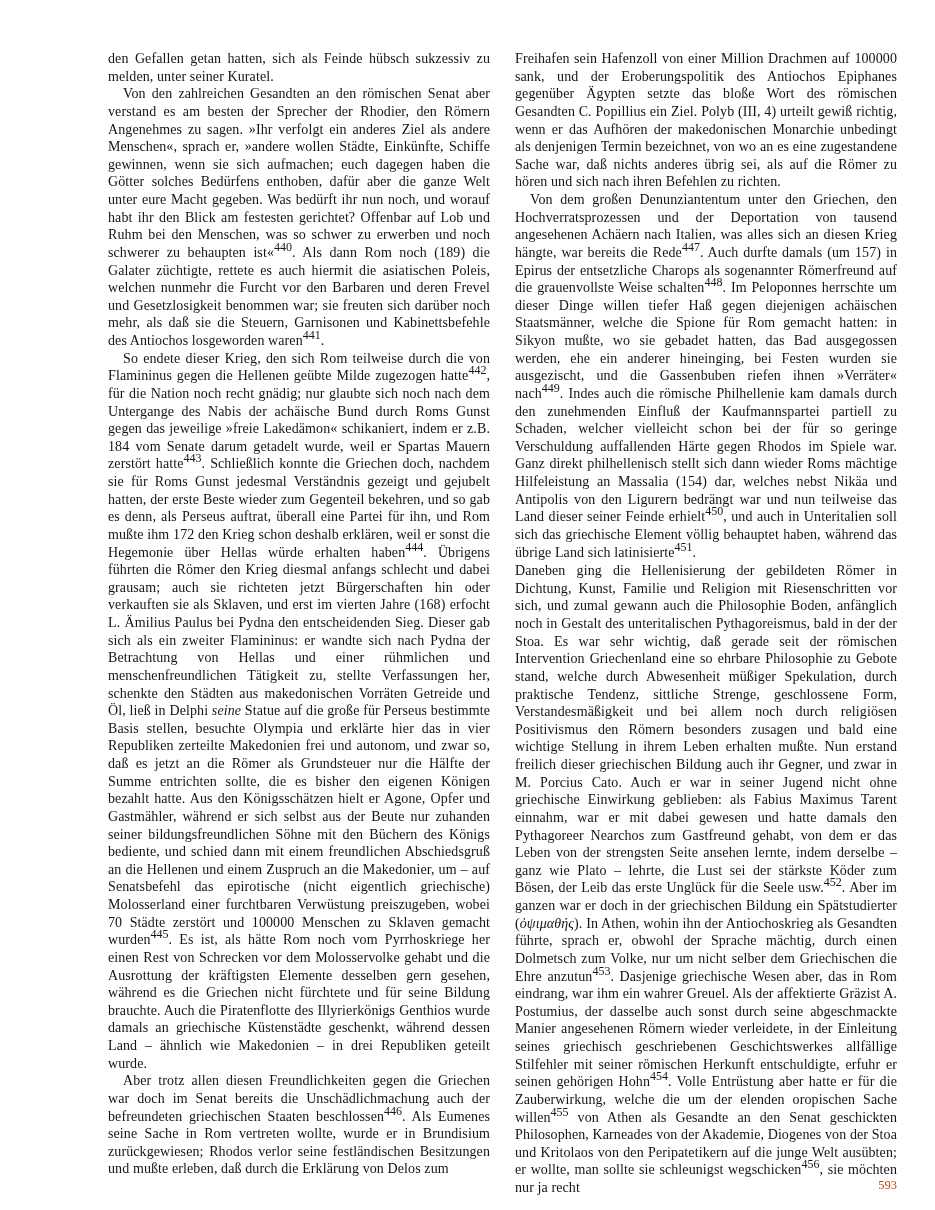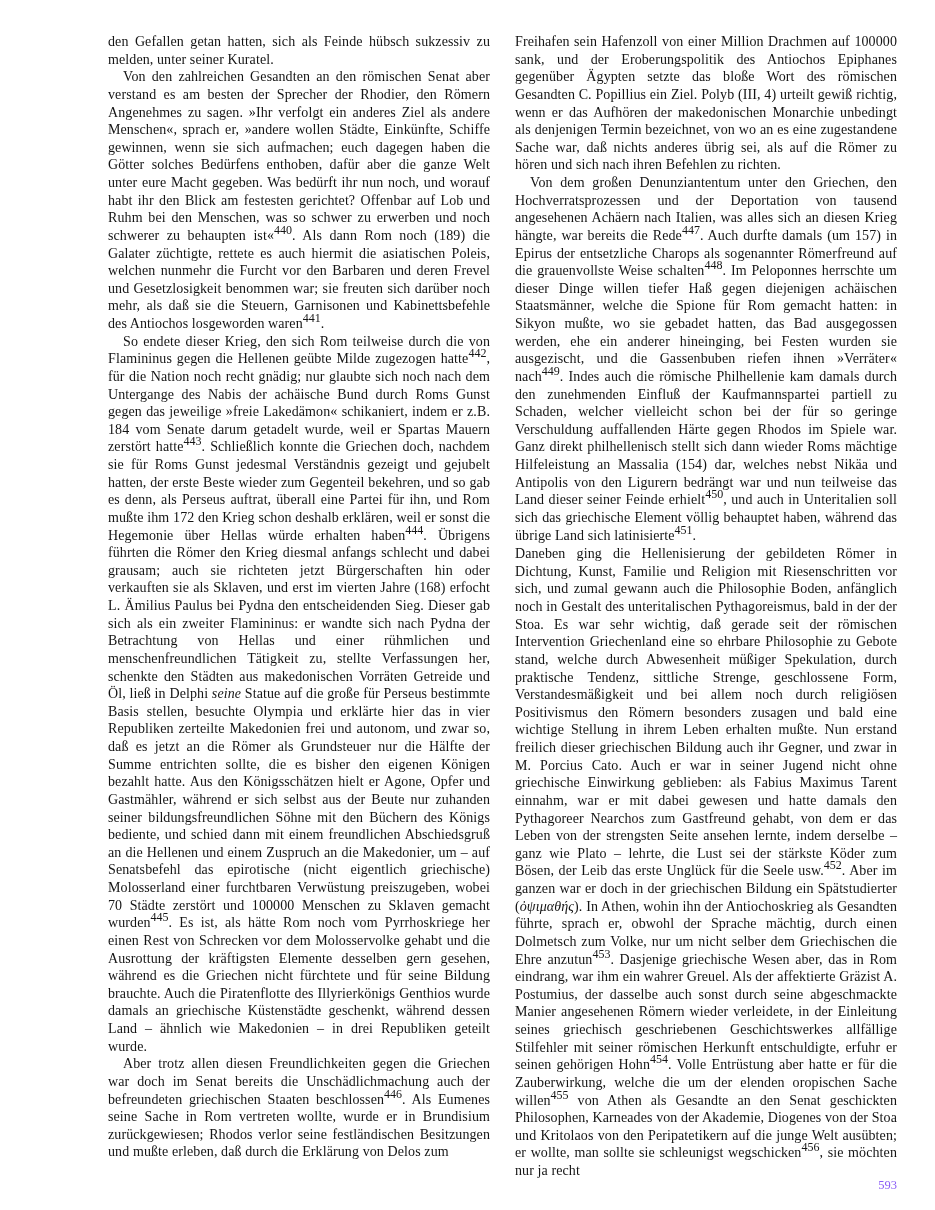--- a/index.html
+++ b/index.html
@@ -11,21 +11,21 @@
     position: relative;
     width: 935px;
     height: 1210px;
     background: #ffffff;
     overflow: hidden;
     font-family: "Liberation Serif", serif;
     color: #141414;
   }
   .text-column {
     position: absolute;
-    top: 33px;
+    top: 50px;
     width: 382px;
     font-size: 14px;
     line-height: 17.63px;
     text-align: justify;
     letter-spacing: 0.1px;
   }
   .col-left  { left: 108px; }
   .col-right { left: 515px; }
   .text-column p {
     margin: 0;
@@ -39,21 +39,21 @@
     vertical-align: super;
     letter-spacing: 0;
   }
   .text-column i { }
   .page-number {
     position: absolute;
     top: 1178px;
     right: 38px;
     font-size: 12.5px;
     line-height: 15px;
-    color: #8b5cf6;
+    color: #c2410c;
   }
 </style>
 </head>
 <body>
 
 <div class="book-page">
   <div class="text-column col-left">
       <p class=""><span>den Gefallen getan hatten, sich als Feinde hübsch sukzessiv zu melden, unter seiner Kuratel.</span></p>
       <p class="indent "><span>Von den zahlreichen Gesandten an den römischen Senat aber verstand es am besten der Sprecher der Rhodier, den Römern Angenehmes zu sagen. »Ihr verfolgt ein anderes Ziel als andere Menschen«, sprach er, »andere wollen Städte, Einkünfte, Schiffe gewinnen, wenn sie sich aufmachen; euch dagegen haben die Götter solches Bedürfens enthoben, dafür aber die ganze Welt unter eure Macht gegeben. Was bedürft ihr nun noch, und worauf habt ihr den Blick am festesten gerichtet? Offenbar auf Lob und Ruhm bei den Menschen, was so schwer zu erwerben und noch schwerer zu behaupten ist«</span><sup>440</sup><span>. Als dann Rom noch (189) die Galater züchtigte, rettete es auch hiermit die asiatischen Poleis, welchen nunmehr die Furcht vor den Barbaren und deren Frevel und Gesetzlosigkeit benommen war; sie freuten sich darüber noch mehr, als daß sie die Steuern, Garnisonen und Kabinettsbefehle des Antiochos losgeworden waren</span><sup>441</sup><span>.</span></p>
       <p class="indent "><span>So endete dieser Krieg, den sich Rom teilweise durch die von Flamininus gegen die Hellenen geübte Milde zugezogen hatte</span><sup>442</sup><span>, für die Nation noch recht gnädig; nur glaubte sich noch nach dem Untergange des Nabis der achäische Bund durch Roms Gunst gegen das jeweilige »freie Lakedämon« schikaniert, indem er z.B. 184 vom Senate darum getadelt wurde, weil er Spartas Mauern zerstört hatte</span><sup>443</sup><span>. Schließlich konnte die Griechen doch, nachdem sie für Roms Gunst jedesmal Verständnis gezeigt und gejubelt hatten, der erste Beste wieder zum Gegenteil bekehren, und so gab es denn, als Perseus auftrat, überall eine Partei für ihn, und Rom mußte ihm 172 den Krieg schon deshalb erklären, weil er sonst die Hegemonie über Hellas würde erhalten haben</span><sup>444</sup><span>. Übrigens führten die Römer den Krieg diesmal anfangs schlecht und dabei grausam; auch sie richteten jetzt Bürgerschaften hin oder verkauften sie als Sklaven, und erst im vierten Jahre (168) erfocht L. Ämilius Paulus bei Pydna den entscheidenden Sieg. Dieser gab sich als ein zweiter Flamininus: er wandte sich nach Pydna der Betrachtung von Hellas und einer rühmlichen und menschenfreundlichen Tätigkeit zu, stellte Verfassungen her, schenkte den Städten aus makedonischen Vorräten Getreide und Öl, ließ in Delphi </span><i>seine</i><span> Statue auf die große für Perseus bestimmte Basis stellen, besuchte Olympia und erklärte hier das in vier Republiken zerteilte Makedonien frei und autonom, und zwar so, daß es jetzt an die Römer als Grundsteuer nur die Hälfte der Summe entrichten sollte, die es bisher den eigenen Königen bezahlt hatte. Aus den Königsschätzen hielt er Agone, Opfer und Gastmähler, während er sich selbst aus der Beute nur zuhanden seiner bildungsfreundlichen Söhne mit den Büchern des Königs bediente, und schied dann mit einem freundlichen Abschiedsgruß an die Hellenen und einem Zuspruch an die Makedonier, um – auf Senatsbefehl das epirotische (nicht eigentlich griechische) Molosserland einer furchtbaren Verwüstung preiszugeben, wobei 70 Städte zerstört und 100000 Menschen zu Sklaven gemacht wurden</span><sup>445</sup><span>. Es ist, als hätte Rom noch vom Pyrrhoskriege her einen Rest von Schrecken vor dem Molosservolke gehabt und die Ausrottung der kräftigsten Elemente desselben gern gesehen, während es die Griechen nicht fürchtete und für seine Bildung brauchte. Auch die Piratenflotte des Illyrierkönigs Genthios wurde damals an griechische Küstenstädte geschenkt, während dessen Land – ähnlich wie Makedonien – in drei Republiken geteilt wurde.</span></p>

